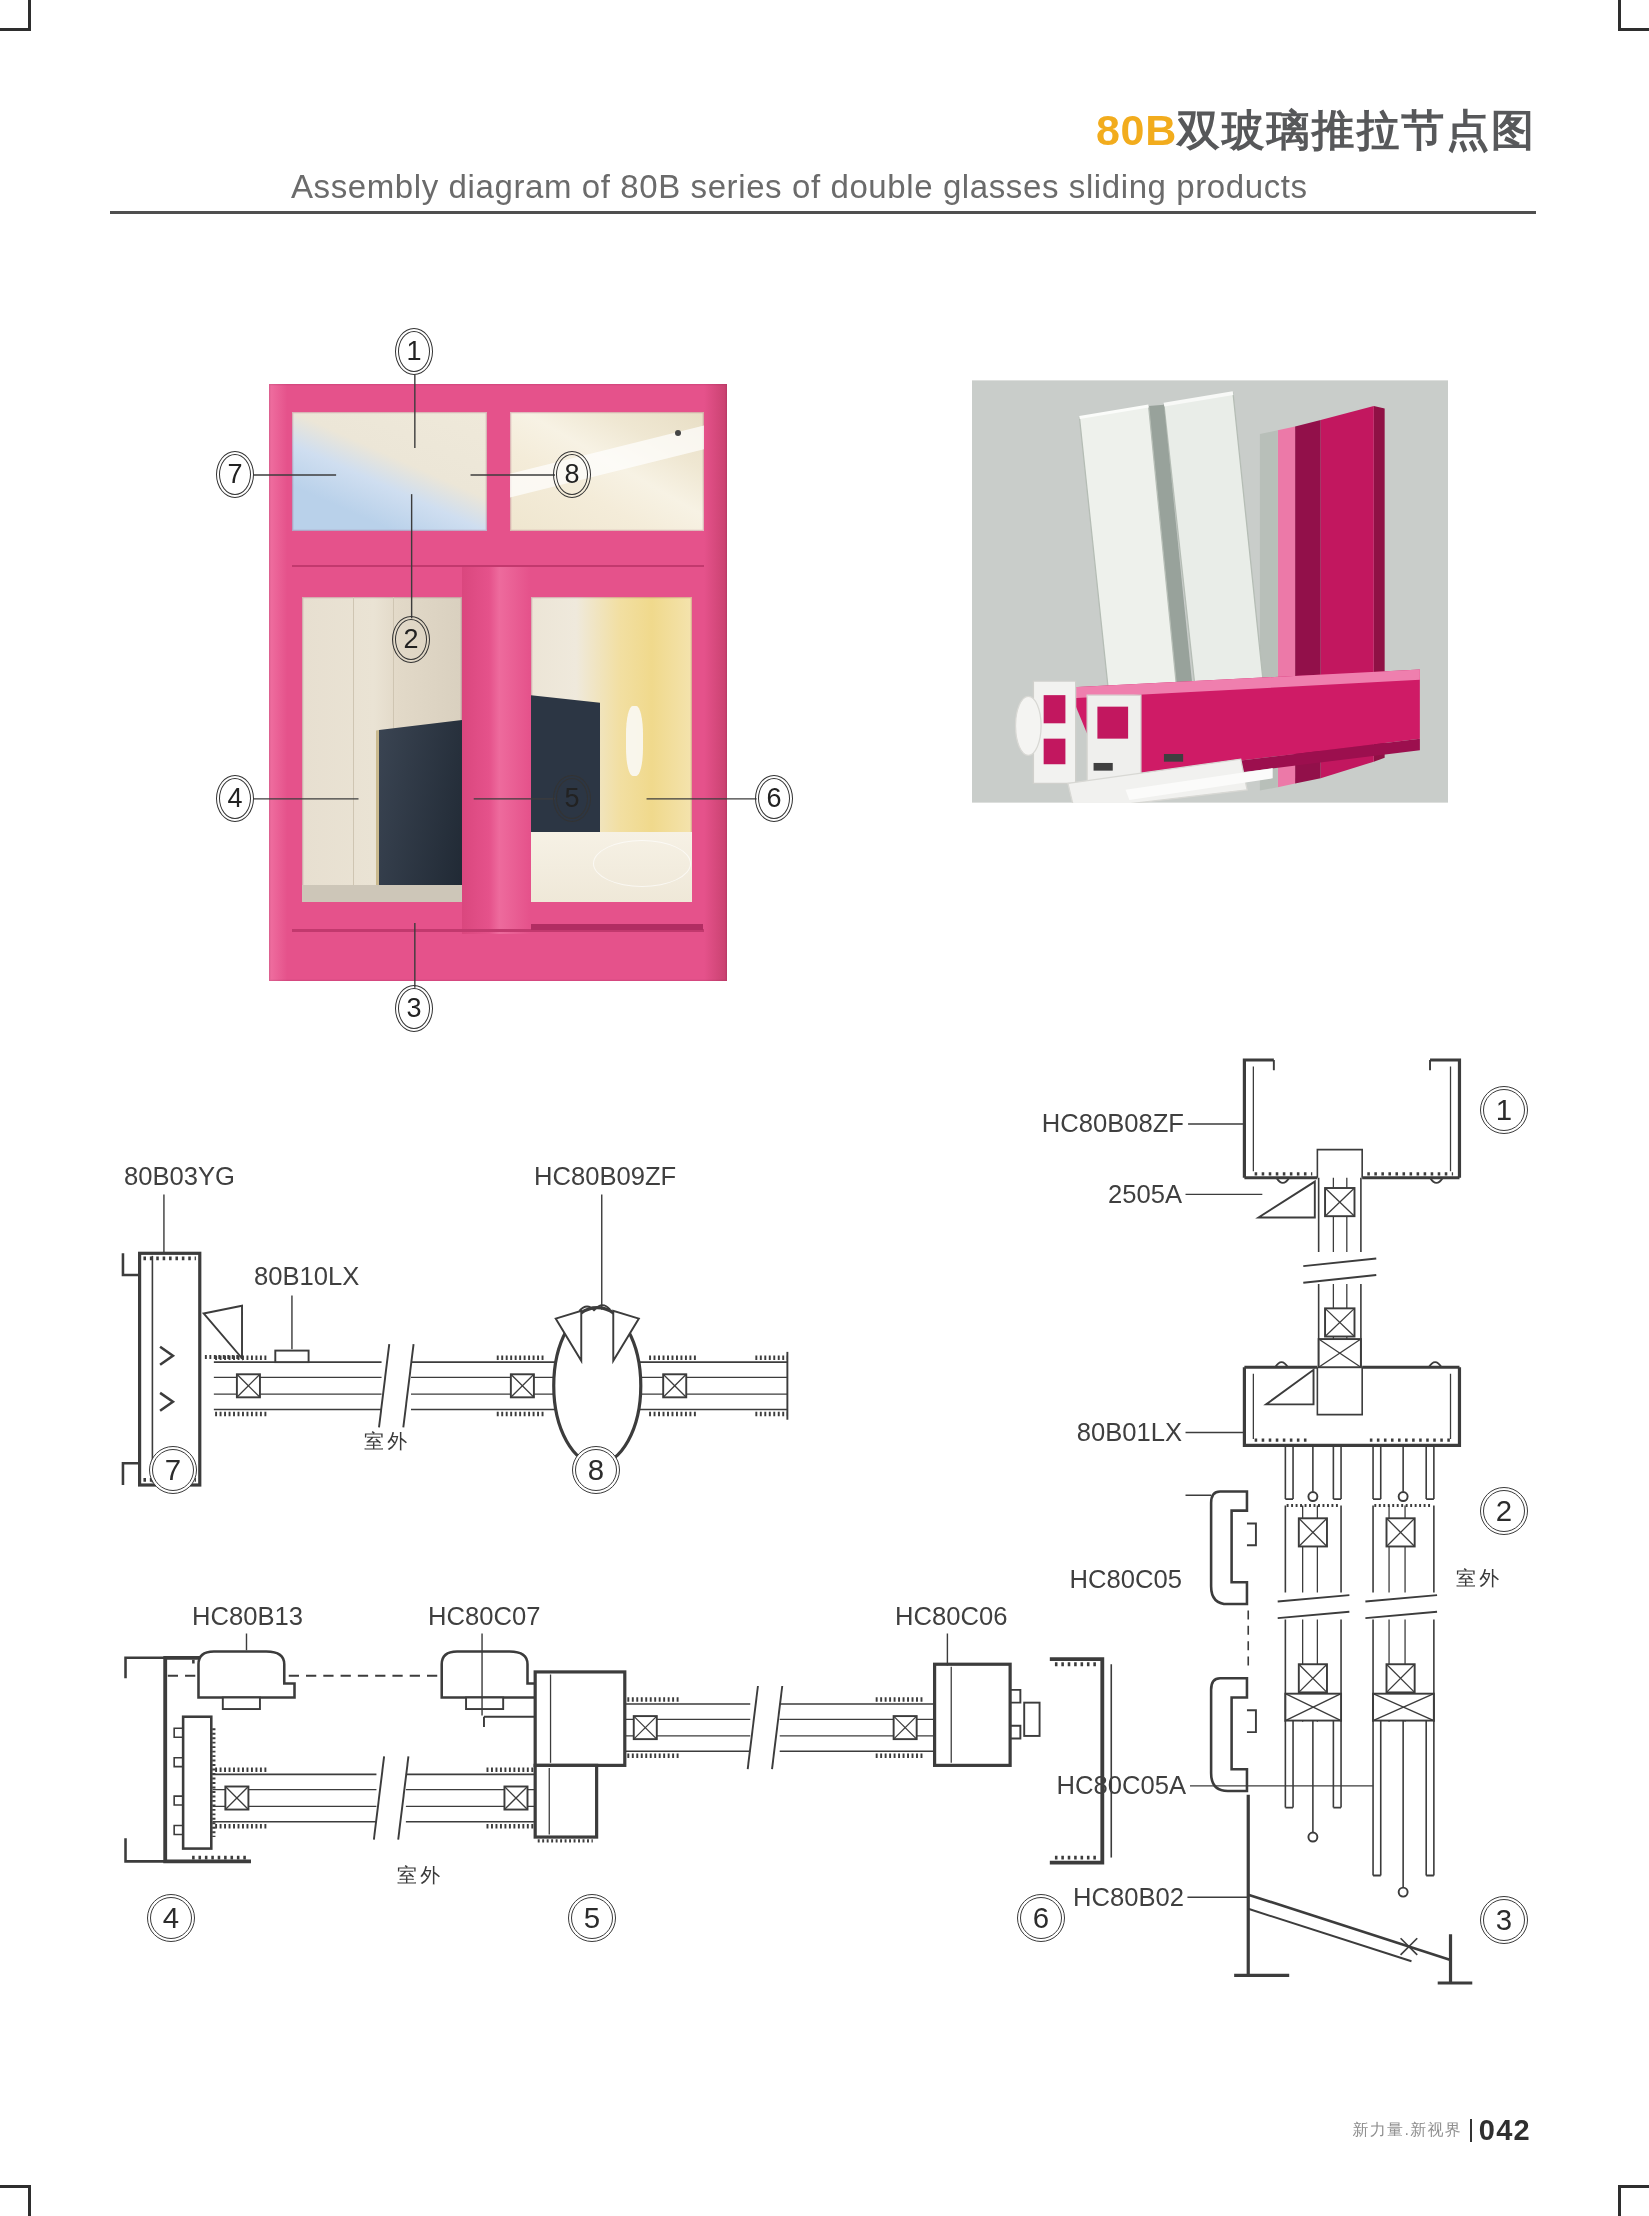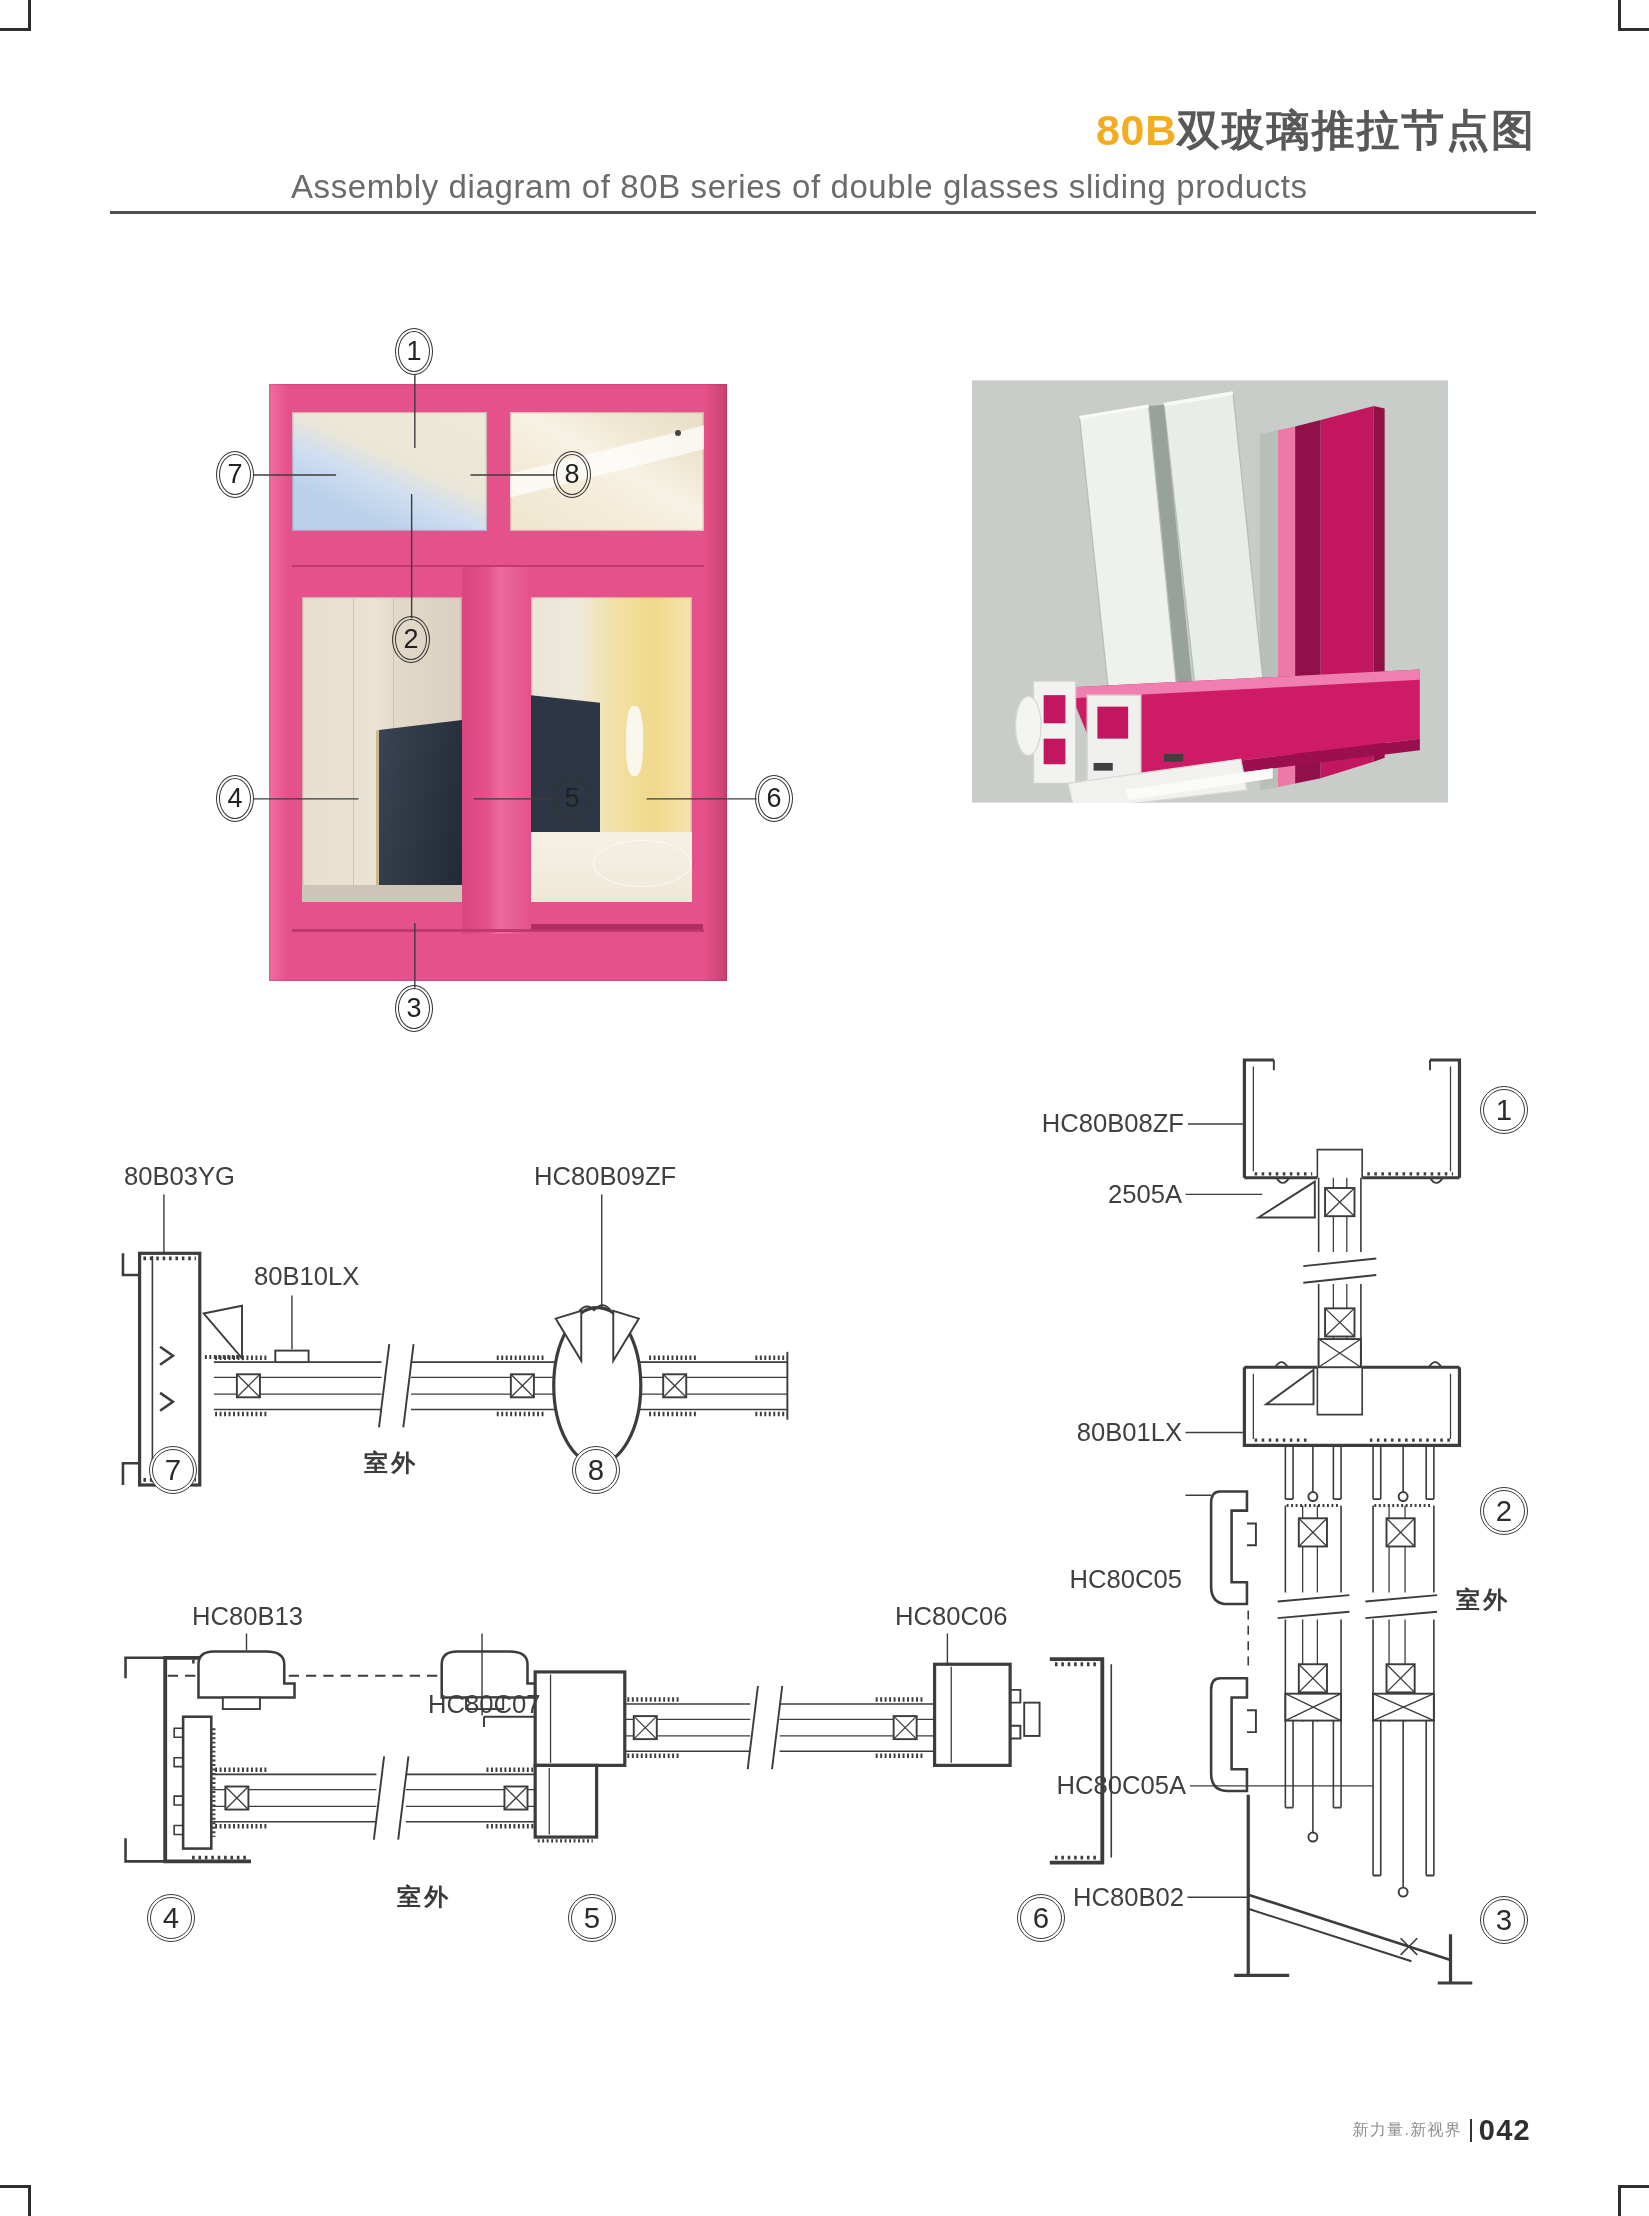--- a/index.html
+++ b/index.html
@@ -25,21 +25,21 @@
   .wc{position:absolute;width:36px;height:45px;border:1.9px solid #333;border-radius:50%;background:rgba(255,255,255,.0);display:flex;align-items:center;justify-content:center;}
   .wc::before{content:"";position:absolute;inset:1.9px;border:1.3px solid #333;border-radius:50%;}
   .wc span{font-size:27px;color:#222;position:relative;}
   
   .sc{position:absolute;width:46px;height:46px;border:1.9px solid #3a3a3a;border-radius:50%;display:flex;align-items:center;justify-content:center;background:#fff;}
   .sc::before{content:"";position:absolute;inset:1.9px;border:1.3px solid #3a3a3a;border-radius:50%;}
   .sc span{font-size:29.4px;color:#2c2c2c;position:relative;}
   
   .lbl{position:absolute;font-size:25.6px;color:#3f3f3f;white-space:nowrap;}
   .lbl.r{text-align:right;}
-  .outdoor{position:absolute;font-size:24px;color:#3a3a3a;letter-spacing:3.2px;white-space:nowrap;font-weight:700;margin-top:19px;}
+  .outdoor{position:absolute;font-size:20px;color:#3a3a3a;letter-spacing:3.2px;white-space:nowrap;font-weight:400;}
   
   .footer{position:absolute;right:118px;top:2114px;display:flex;align-items:center;}
   .footer .slogan{font-size:16px;color:#8f8f8f;letter-spacing:1.3px;}
   .footer .bar{width:2.6px;height:23px;background:#333;margin:0 6.4px 0 7.7px;}
   .footer .pg{font-size:29px;font-weight:bold;color:#2f2f2f;letter-spacing:1.3px;}
   
   svg.tech{position:absolute;left:0;top:0;pointer-events:none;}
   .p6{stroke:#3c3c3c;stroke-width:6;fill:none;}
   .p5{stroke:#3c3c3c;stroke-width:5;fill:none;}
   .p4{stroke:#3c3c3c;stroke-width:4;fill:none;}
@@ -379,21 +379,21 @@
 <div class="wc" style="left:553px;top:451px;">
     <span>8</span>
   </div>
 
 <div class="lbl" style="left:124px;top:1162px;">80B03YG</div>
 <div class="lbl" style="left:254px;top:1262px;">80B10LX</div>
 <div class="lbl" style="left:534px;top:1162px;">HC80B09ZF</div>
 <div class="outdoor" style="left:364px;top:1428px;">室外</div>
 
 <div class="lbl" style="left:192px;top:1602px;">HC80B13</div>
-<div class="lbl" style="left:428px;top:1690px;">HC80C07</div>
+<div class="lbl" style="left:428px;top:1602px;">HC80C07</div>
 <div class="lbl" style="left:895px;top:1602px;">HC80C06</div>
 <div class="outdoor" style="left:397px;top:1862px;">室外</div>
 
 <div class="lbl r" style="right:465px;top:1109px;">HC80B08ZF</div>
 <div class="lbl r" style="right:467px;top:1180px;">2505A</div>
 <div class="lbl r" style="right:467px;top:1418px;">80B01LX</div>
 <div class="lbl r" style="right:467px;top:1565px;">HC80C05</div>
 <div class="lbl r" style="right:463px;top:1771px;text-align:right;">HC80C05A</div>
 <div class="lbl r" style="right:465px;top:1883px;">HC80B02</div>
 <div class="outdoor" style="left:1456px;top:1565px;">室外</div>

